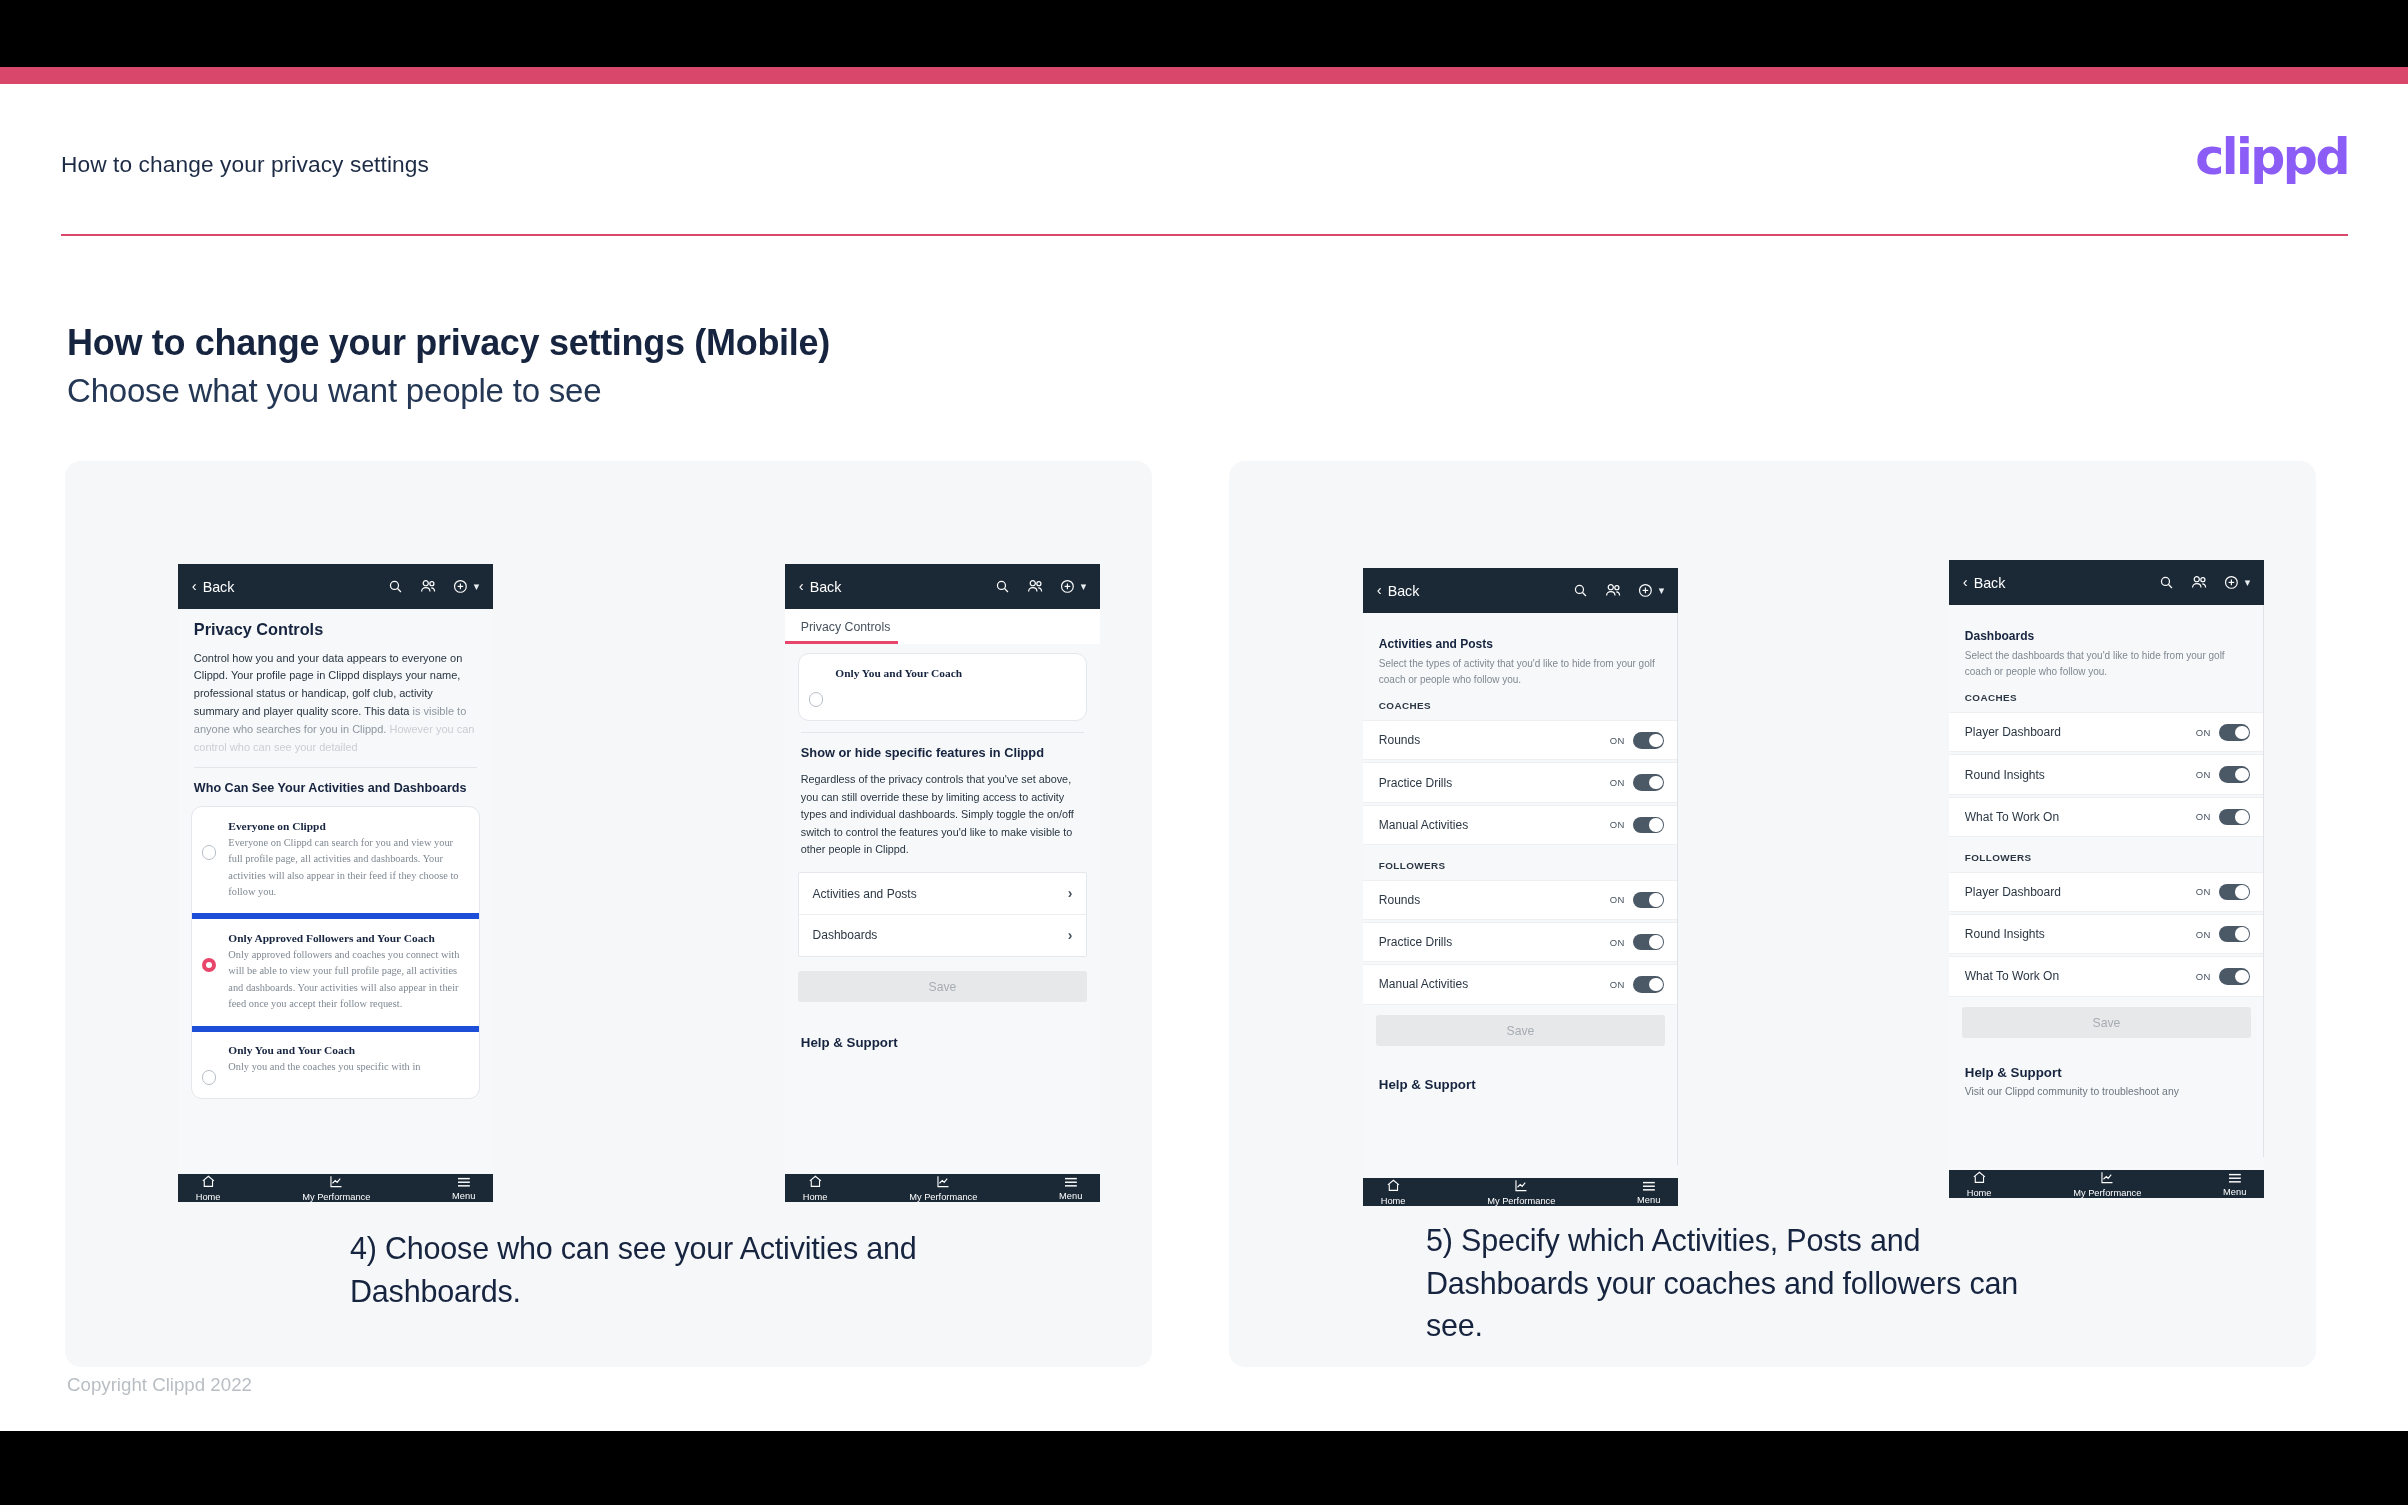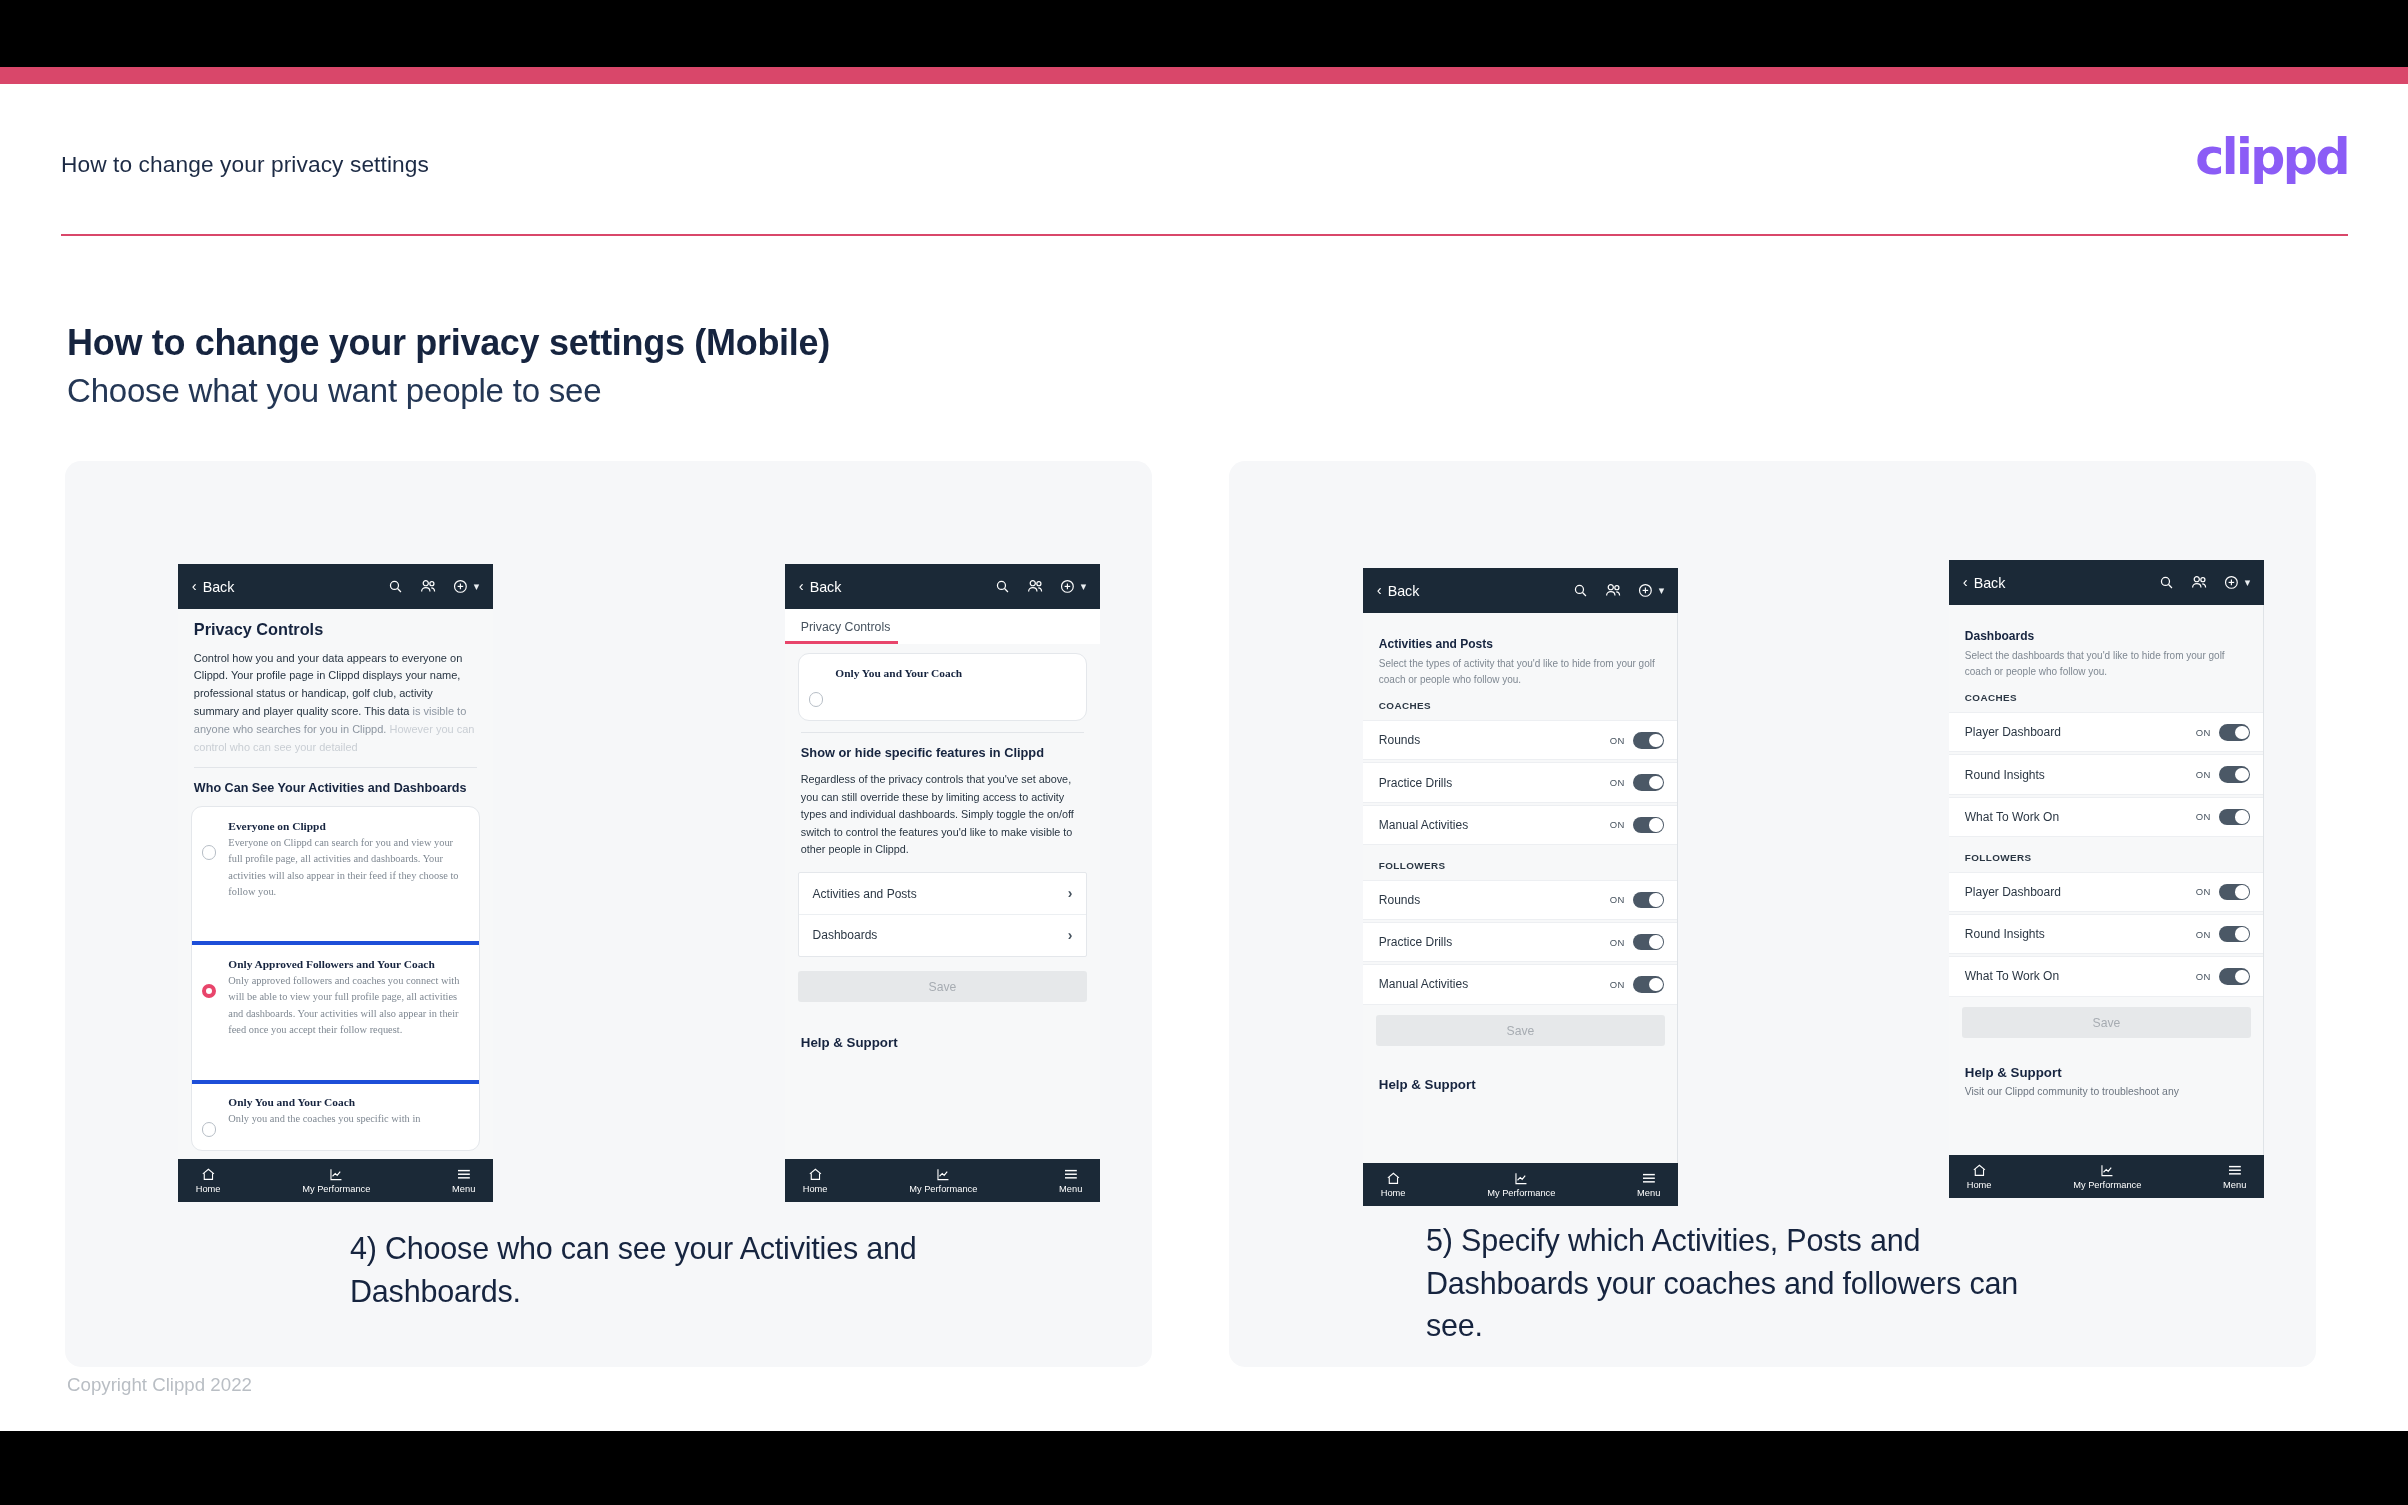--- a/index.html
+++ b/index.html
@@ -99,21 +99,21 @@
   .ph-para .fade1 { color:#8d96a1; }
   .ph-para .fade2 { color:#c9ced4; }
   .hr-soft { height:1px; background:#e2e5e9; margin:10.8px 15.8px 0 15.8px; }
   .ph-h2 { font-size:12.6px; font-weight:bold; color:#16243f; padding:12.8px 15.8px 0 15.8px; }
 
   .radio-card {
     background:#fff; border:1px solid #e4e7eb; margin:10.8px 12.8px 0 12.8px;
     border-radius:11px; overflow:hidden;font-family:Liberation Serif, serif;
   }
   .radio-row { display:flex; padding:12.8px 11.8px 12.8px 9.9px; position:relative; }
-  .radio-row + .radio-row { border-top:4px solid #1d4ed8;margin-top:28px; }
+  .radio-row + .radio-row { border-top:6px solid #1d4ed8; }
   .radio-dot {
     width:14.8px; height:14.8px; border-radius:50%; border:1.6px solid #b7bec6;
     flex:0 0 14.8px; margin-top:25.6px; margin-right:11.8px; background:#fff;
   }
   .radio-dot.sel { border:4.1px solid #e8456b; }
   .radio-txt { flex:1; }
   .radio-title { font-size:11.4px; font-weight:bold; color:#16243f; margin-bottom:3px; }
   .radio-desc { font-size:10.4px; line-height:1.58; color:#7f8892; }
 
   .link-card { background:#fff; border:1px solid #e4e7eb; margin:0 12.8px; border-radius:2px; }
@@ -146,21 +146,21 @@
   .sw-on { font-size:9.5px; color:#46525e; letter-spacing:0.4px; }
   .toggle {
     width:31.5px; height:16.7px; border-radius:8.9px; background:#4b5866; position:relative;
   }
   .toggle .knob {
     position:absolute; right:1.7px; top:1.7px; width:13.4px; height:13.4px;
     border-radius:50%; background:#fff;
   }
 
   .tabbar2 {
-    position:absolute; left:0; bottom:0; width:315px; height:43px; background:#1b2937;
+    position:absolute; left:0; bottom:0; width:315px; height:28px; background:#1b2937;
     display:flex; align-items:center; justify-content:space-between; padding:0 17.7px;text-align:right;
   }
   .tb-item { display:flex; flex-direction:column; align-items:center; gap:3px; color:#fff; }
   .tb-item .tb-label { font-size:9.3px; }
   .tb-item svg { display:block; }
 
   .scroll-line { position:absolute; right:0; top:45px; width:1px; height:552px; background:#dfe3e7; }
 </style>
 </head>
 <body>

